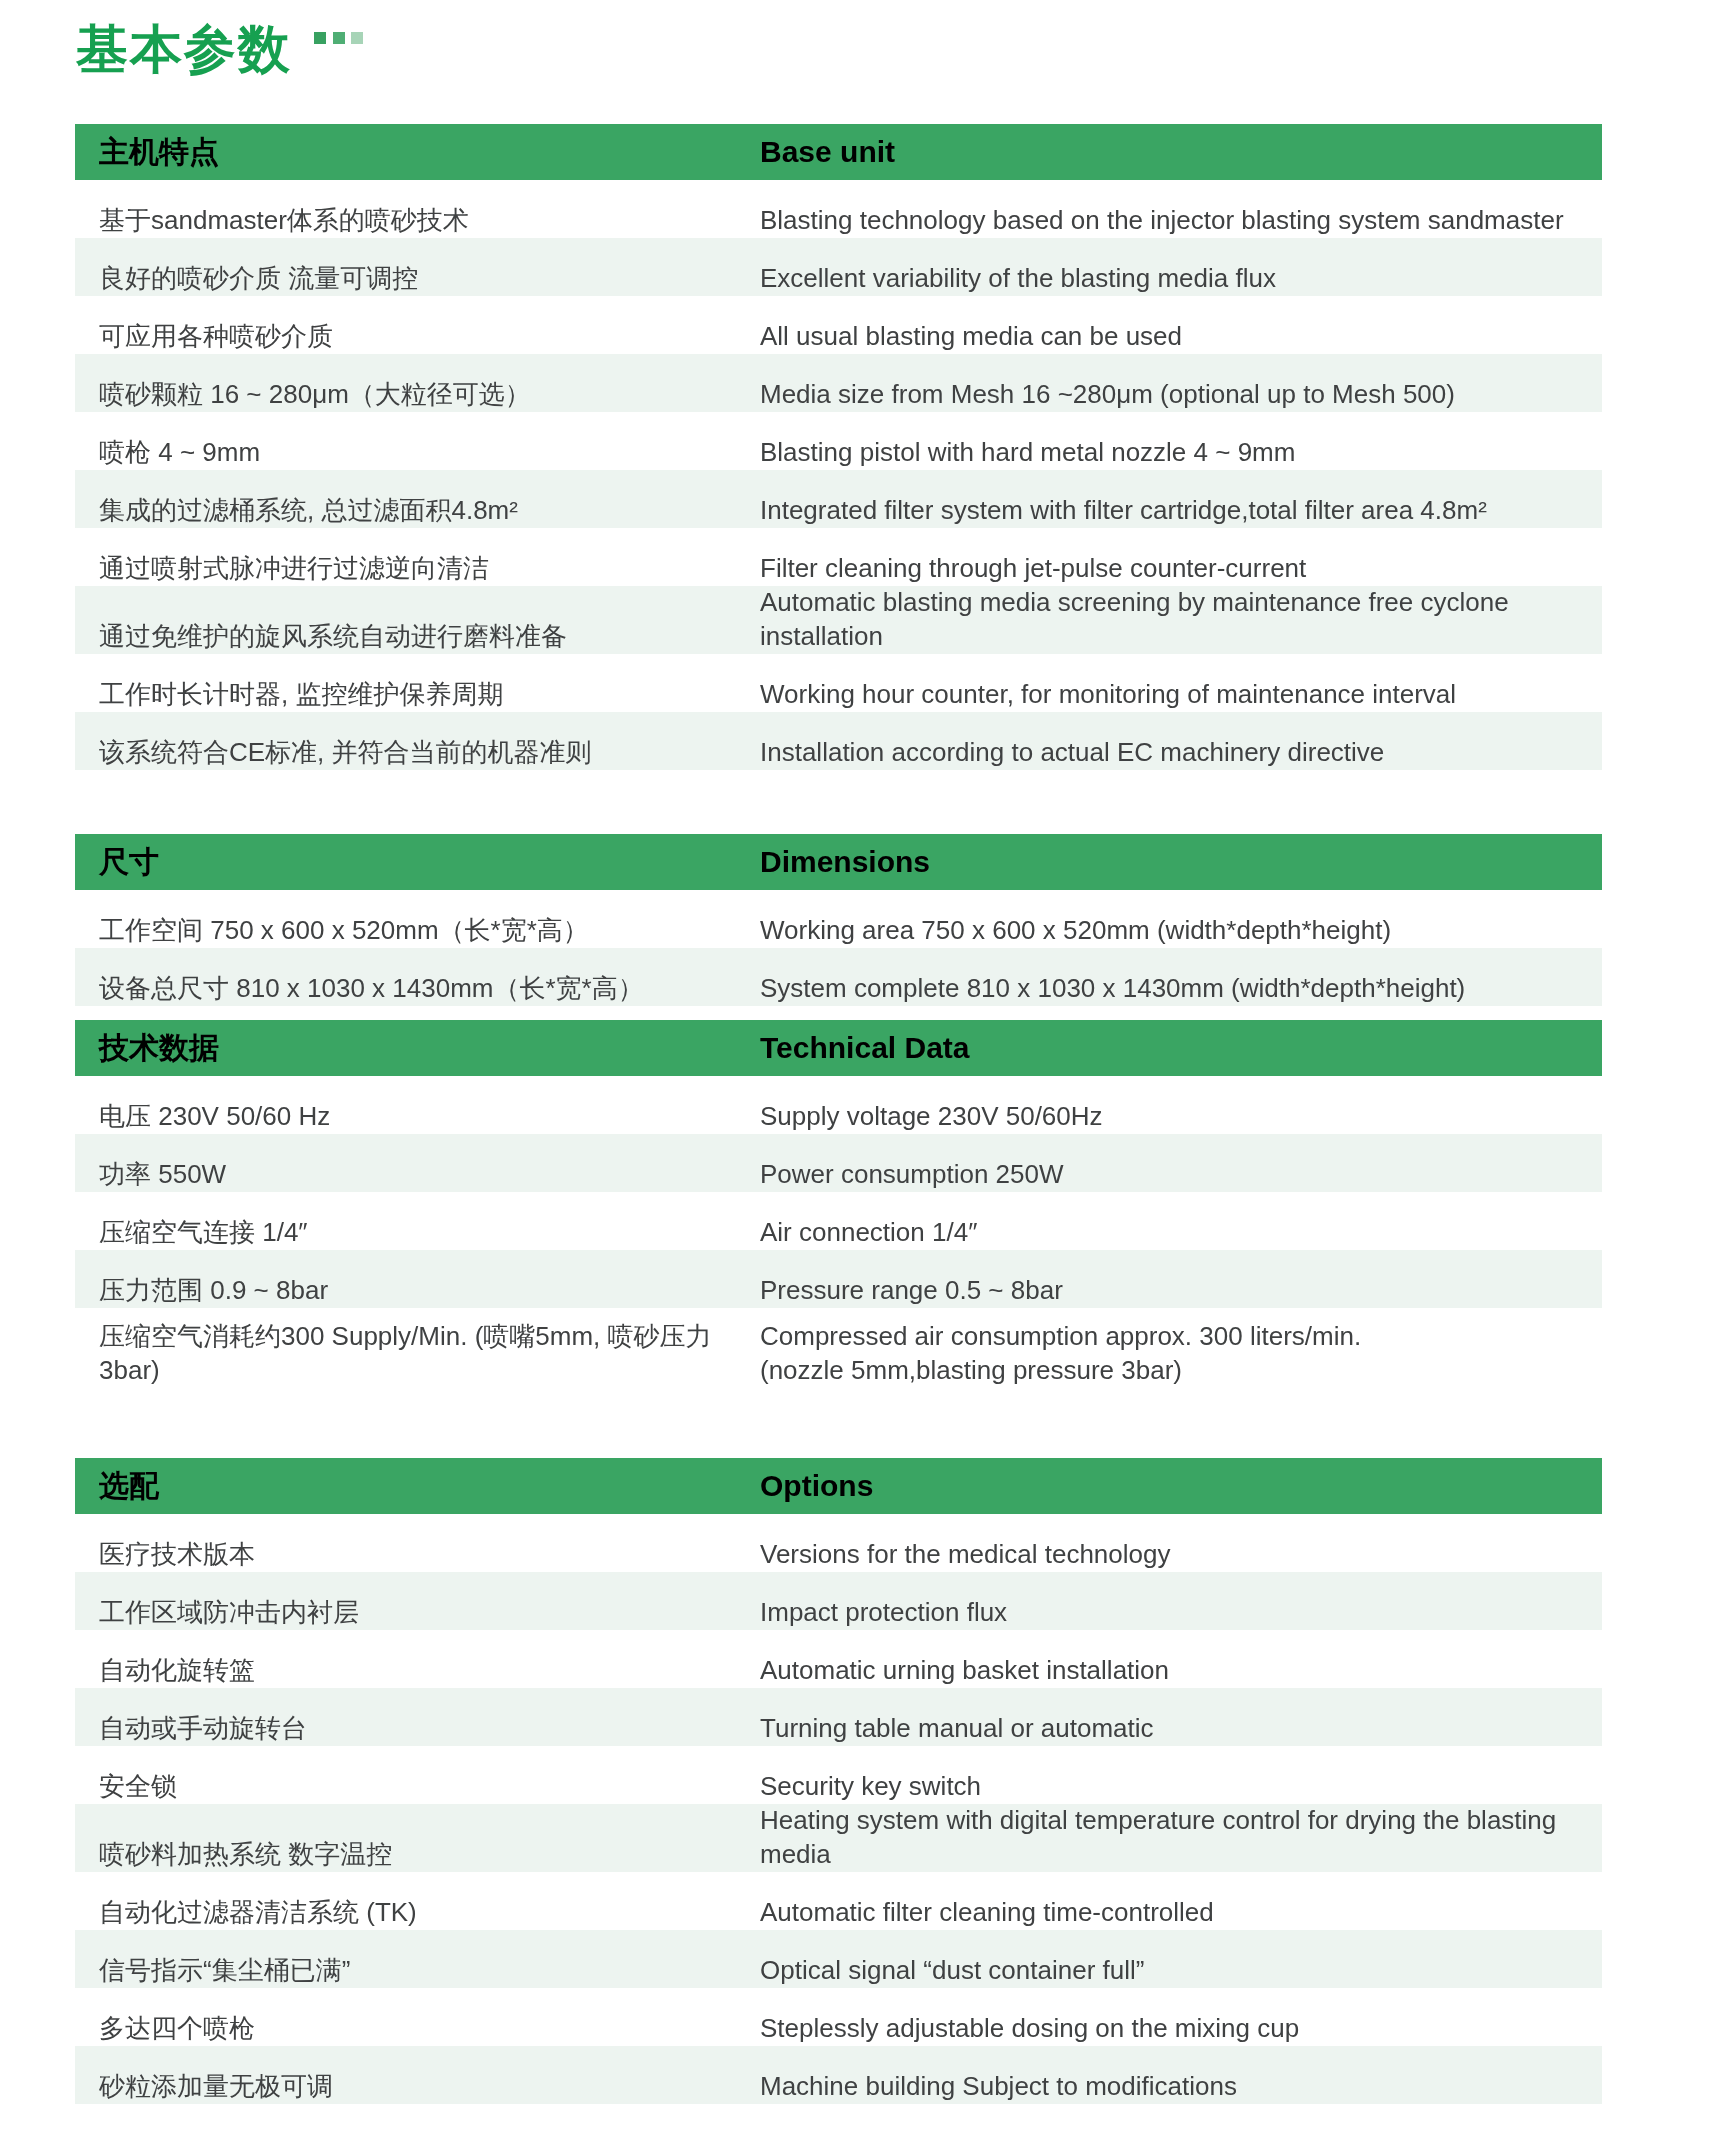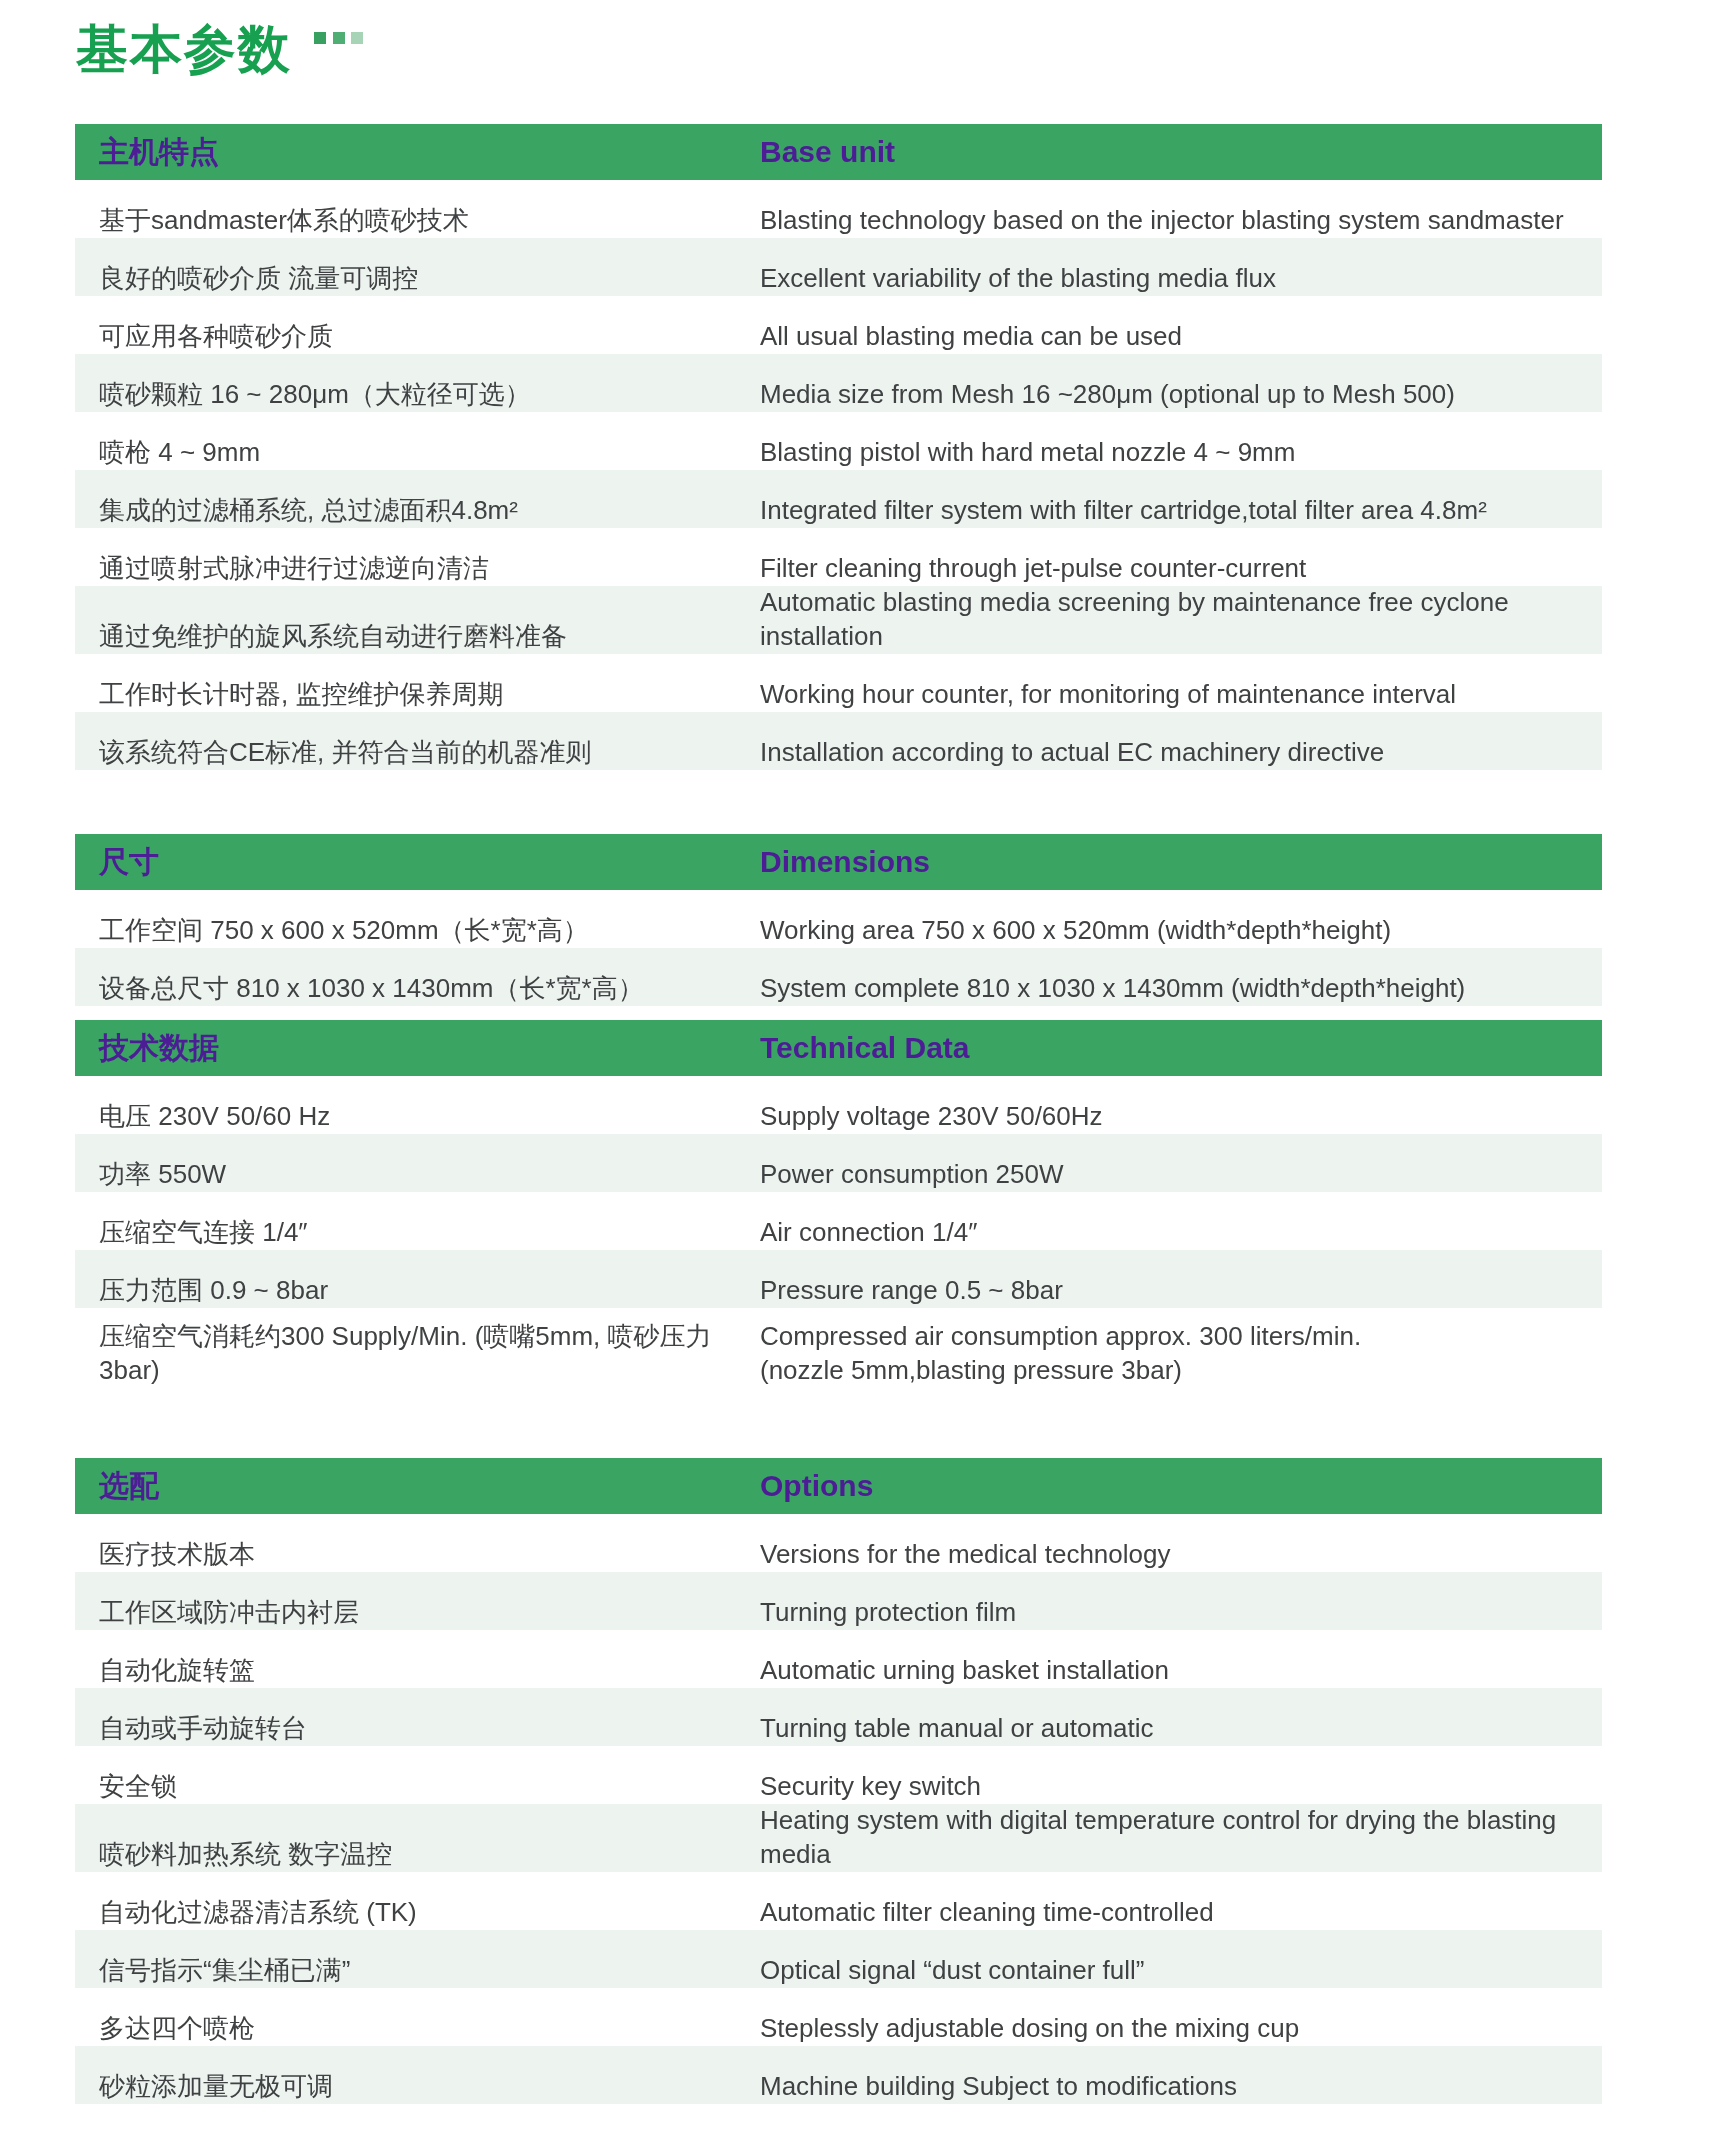--- a/index.html
+++ b/index.html
@@ -26,21 +26,21 @@
   .squares{display:flex;gap:6.5px;margin-top:9.3px;}
   .squares span{width:12px;height:12px;display:inline-block;}
 
   .spec-section{position:absolute;left:75px;width:1527px;}
   .spec-section:nth-of-type(1){top:124px;}
   .spec-section:nth-of-type(2){top:826px;margin-top:8px;}
   .spec-section:nth-of-type(3){top:1020px;}
   .spec-section:nth-of-type(4){top:1458px;}
 
   .sec-header{
-    background:var(--header-green);color:#4c1d95;
+    background:var(--header-green);color:#000000;
     height:56px;display:flex;align-items:center;
     font-size:30px;font-weight:bold;
   }
   .row{
     display:flex;align-items:flex-end;min-height:58px;
     font-size:26px;line-height:1.3;
   }
   .row:nth-child(even){background:var(--row-alt);}
   .row.multiline{align-items:flex-start;padding-top:12px;padding-bottom:12px;}
   .cell{display:block;}
@@ -176,21 +176,21 @@
       <span class="cell en">Options</span>
     </header>
     <div class="rows">
   <div class="row">
     <span class="cell zh">医疗技术版本</span>
     <span class="cell en">Versions for the medical technology</span>
   </div>
 
   <div class="row">
     <span class="cell zh">工作区域防冲击内衬层</span>
-    <span class="cell en">Turning protection film</span>
+    <span class="cell en">Impact protection flux</span>
   </div>
 
   <div class="row">
     <span class="cell zh">自动化旋转篮</span>
     <span class="cell en">Automatic urning basket installation</span>
   </div>
 
   <div class="row">
     <span class="cell zh">自动或手动旋转台</span>
     <span class="cell en">Turning table manual or automatic</span>

